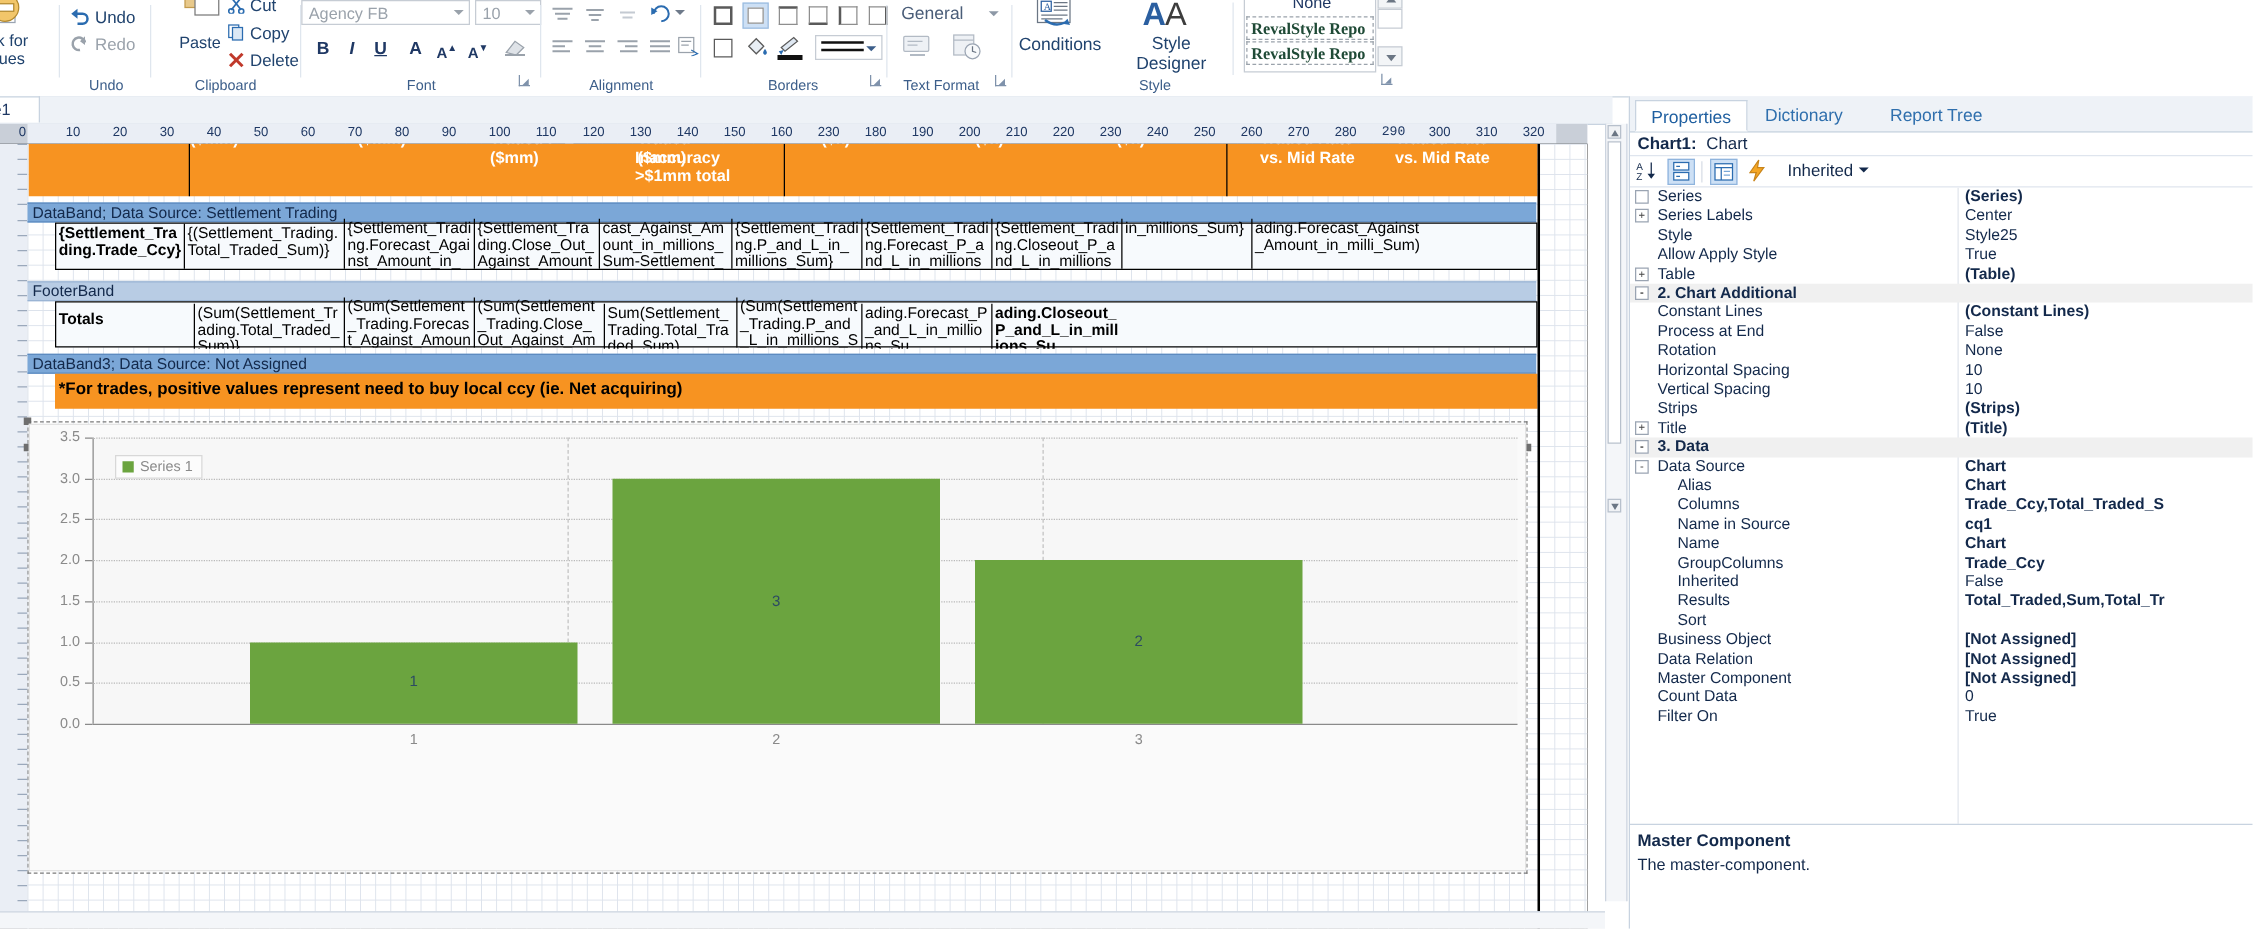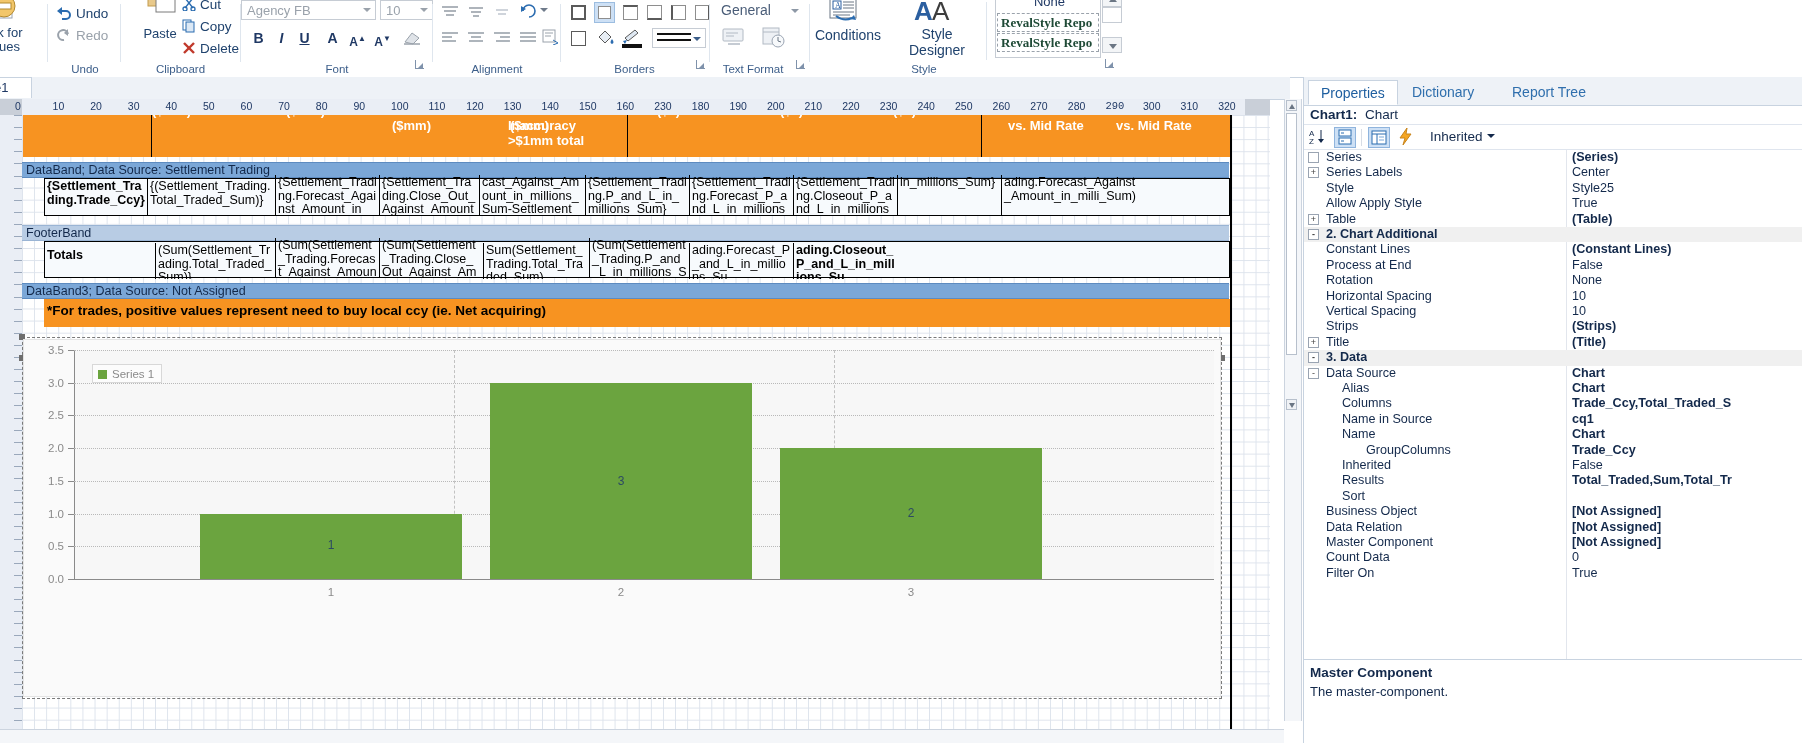--- a/index.html
+++ b/index.html
@@ -794,21 +794,21 @@
         <span class="pk" style="left:38px;">Name in Source</span>
         <span class="pv pvb">cq1</span>
       </div>
       <div class="prow" style="top:277.2px;">
         <span class="exp" style="border:none;"></span>
         <span class="pk" style="left:38px;">Name</span>
         <span class="pv pvb">Chart</span>
       </div>
       <div class="prow" style="top:292.6px;">
         <span class="exp" style="border:none;"></span>
-        <span class="pk" style="left:38px;margin-left:24px;">GroupColumns</span>
+        <span class="pk" style="left:38px;">GroupColumns</span>
         <span class="pv pvb">Trade_Ccy</span>
       </div>
       <div class="prow" style="top:308px;">
         <span class="exp" style="border:none;"></span>
         <span class="pk" style="left:38px;">Inherited</span>
         <span class="pv">False</span>
       </div>
       <div class="prow" style="top:323.4px;">
         <span class="exp" style="border:none;"></span>
         <span class="pk" style="left:38px;">Results</span>

